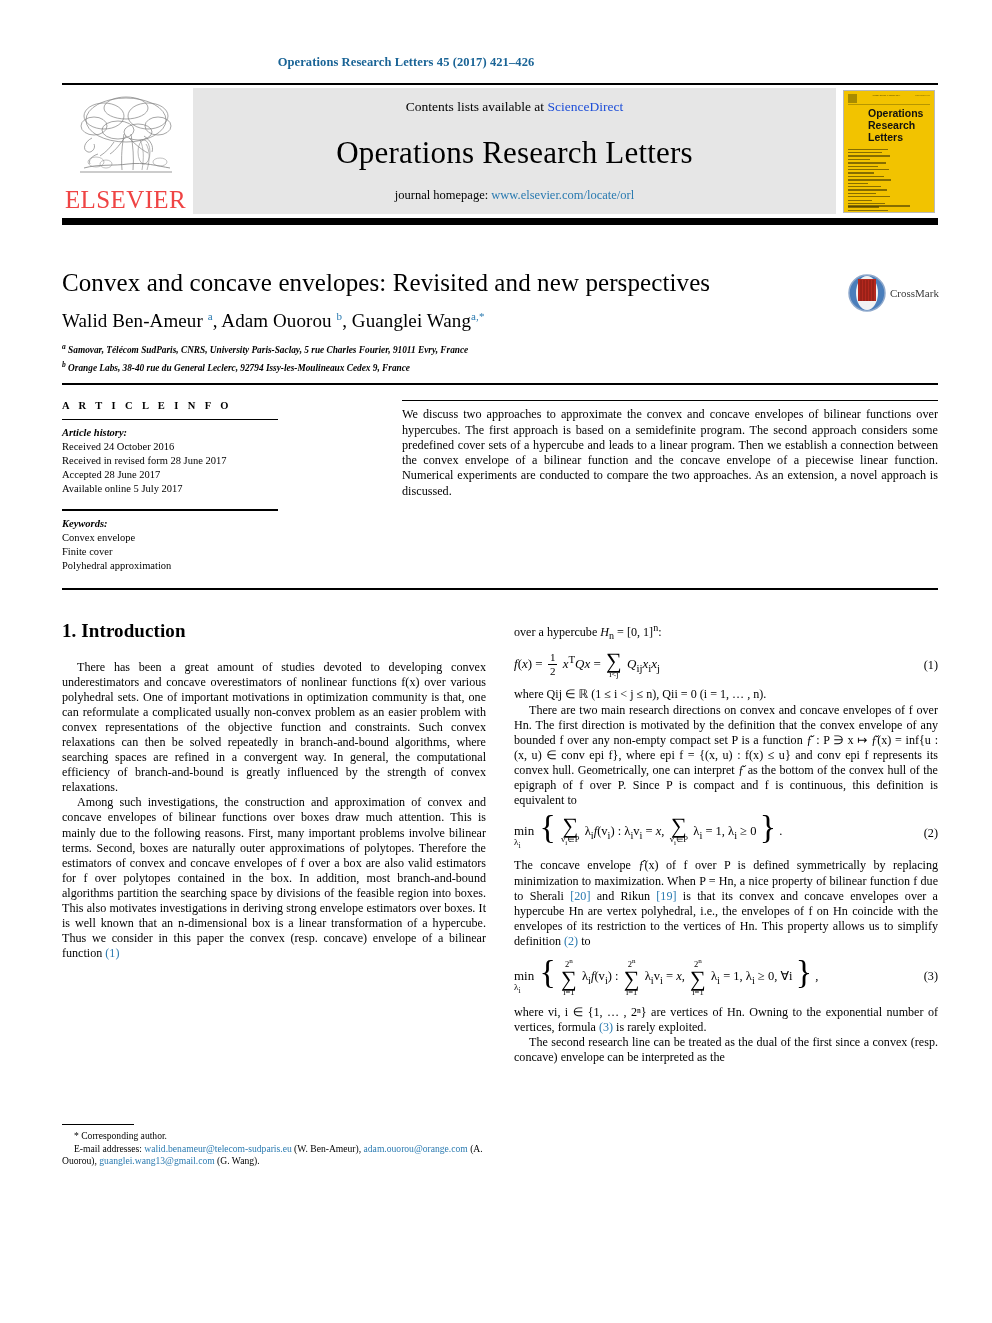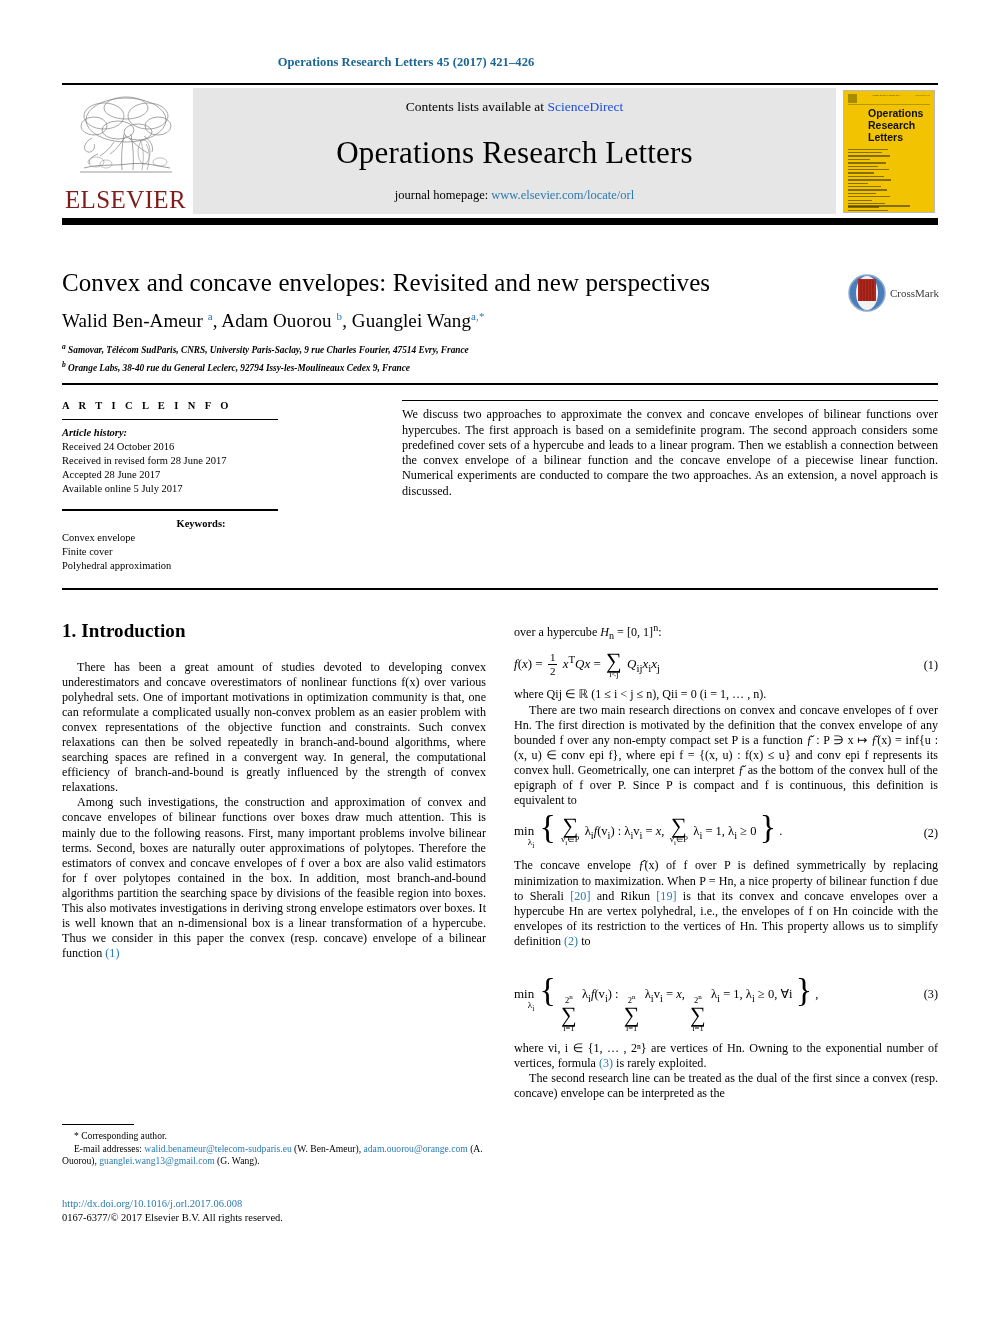--- a/index.html
+++ b/index.html
@@ -29,21 +29,21 @@
   .mast-body { display:flex; align-items:stretch; margin-top:3px; height:126px; }
 
   .elsevier-box {
     width:127px; flex:0 0 127px;
     display:flex; flex-direction:column; align-items:center; justify-content:flex-end;
     padding-bottom:2px; background:#fff;
   }
   .tree-wrap { width:104px; height:96px; display:block; }
   .elsevier-word {
     font-family:"Liberation Serif", serif;
-    color:#7f1d1d; font-size:25px; letter-spacing:0.4px;
+    color:#ef4444; font-size:25px; letter-spacing:0.4px;
     line-height:1; margin-top:1px; font-weight:400;
   }
 
   .grey-panel {
     flex:1 1 auto; background:#e6e6e6; display:flex; flex-direction:column;
     align-items:center; justify-content:space-between; padding:11px 0 11px 0;
     margin-left:4px; margin-right:4px;
   }
   .contents-line { font-size:13.5px; color:#000; }
   .contents-line .sd { color:#1d4ed8; }
@@ -102,21 +102,21 @@
     font-family:"Liberation Serif", serif; font-weight:700; font-size:10.5px;
     letter-spacing:3.4px; margin-bottom:8px;
   }
   .sep { height:1.3px; background:#000; margin:0 0 6px 0; }
   .sep.w216 { width:216px; }
   .sep.full { width:100%; }
 
   .hist-label { font-style:italic; font-weight:700; font-size:10.5px; line-height:14px;}
   .hist-line { font-size:10.5px; line-height:14px; }
   .kw-gap { height:13px; }
-  .kw-label { font-weight:700; font-size:10.5px; line-height:14px;text-align:center; }
+  .kw-label { font-style:italic; font-weight:700; font-size:10.5px; line-height:14px; }
   .kw-line { font-size:10.5px; line-height:14px; }
 
   .abstract-p {
     font-size:12.2px; line-height:15.3px; text-align:justify; margin:0;
   }
   .copyright { font-size:12.2px; text-align:right; margin-top:11px; }
 
   .rule-thin-2 { position:absolute; left:62px; top:588px; width:876px; height:1.6px; background:#000; }
 
   
@@ -140,23 +140,23 @@
   .eqbody { flex:1 1 auto; }
   .eqnum { flex:0 0 34px; text-align:right; font-size:12.2px; }
   .frac { display:inline-flex; flex-direction:column; vertical-align:middle;
           text-align:center; font-size:11px; line-height:11px; margin:0 2px; position:relative; top:-1px;}
   .frac .num { border-bottom:1.1px solid #000; padding:0 2px 1px; }
   .frac .den { padding:1px 2px 0; }
   .bigsum { display:inline-flex; flex-direction:column; align-items:center; vertical-align:middle;
             margin:0 2px; position:relative; top:0px; }
   .bigsum .sg { font-size:22px; line-height:19px; }
   .bigsum .sub { font-size:8.5px; line-height:9px; }
-  .bigsum .sup { font-size:8.5px; line-height:9px;margin-top:36px; }
+  .bigsum .sup { font-size:8.5px; line-height:9px; }
   .brace { font-size:34px; line-height:0; position:relative; top:3px; font-weight:300; }
-  .minlam { display:inline-flex; flex-direction:column; align-items:flex-end; margin-right:2px;}
+  .minlam { display:inline-flex; flex-direction:column; align-items:flex-start; margin-right:2px;}
   .minlam .mn { font-size:13px; line-height:13px; }
   .minlam .lm { font-size:9px; line-height:10px; }
 
   
   .footnote { position:absolute; left:62px; top:1124px; width:424px; }
   .fn-rule { width:72px; height:1.2px; background:#000; margin-bottom:5px; }
   .fn-line { font-size:9.6px; line-height:12.6px; }
   .doi-block { position:absolute; left:62px; top:1197px; width:424px; }
   .doi { font-size:10.5px; color:#2a7ab0; line-height:14px; }
   .issn { font-size:10.5px; line-height:14px; }
@@ -256,21 +256,21 @@
     </div>
     <div class="rule-black-bar"></div>
   </div>
 
   <div class="titleblock">
     <div class="paper-title">Convex and concave envelopes: Revisited and new perspectives</div>
     <div class="authors">
       Walid Ben-Ameur <sup>a</sup>, Adam Ouorou <sup>b</sup>, Guanglei Wang<sup class="star">a,*</sup>
     </div>
     <div class="affil">
-      <sup>a</sup> <span>Samovar, Télécom SudParis, CNRS, University Paris-Saclay, 9 rue Charles Fourier, 47514 Evry, France</span>
+      <sup>a</sup> <span>Samovar, Télécom SudParis, CNRS, University Paris-Saclay, 5 rue Charles Fourier, 91011 Evry, France</span>
     </div>
     <div class="affil" style="margin-top:1px">
       <sup>b</sup> <span>Orange Labs, 38-40 rue du General Leclerc, 92794 Issy-les-Moulineaux Cedex 9, France</span>
     </div>
 
     <div class="crossmark">
       <svg class="cm-badge" viewBox="0 0 38 38">
         <circle cx="19" cy="19" r="18" fill="#4a7ebb"></circle>
         <circle cx="19" cy="19" r="18" fill="none" stroke="#8fa9cc" stroke-width="1.5"></circle>
         <ellipse cx="19" cy="19" rx="11" ry="17" fill="#f2f2f2"></ellipse>
@@ -409,18 +409,14 @@
     <div class="fn-rule"></div>
     <div class="fn-line" style="text-indent:12px">* Corresponding author.</div>
     <div class="fn-line" style="text-indent:12px">
       <span class="ital">E-mail addresses:</span>
       <span class="lnk">walid.benameur@telecom-sudparis.eu</span><span> (W. Ben-Ameur),</span>
       <span class="lnk">adam.ouorou@orange.com</span><span> (A. Ouorou),</span>
       <span class="lnk">guanglei.wang13@gmail.com</span><span> (G. Wang).</span>
     </div>
   </div>
 
-  <div class="doi-block">
-    <div class="doi">http://dx.doi.org/10.1016/j.orl.2017.06.008</div>
-    <div class="issn">0167-6377/© 2017 Elsevier B.V. All rights reserved.</div>
-  </div>
 
 </div>
 
 </body></html>

